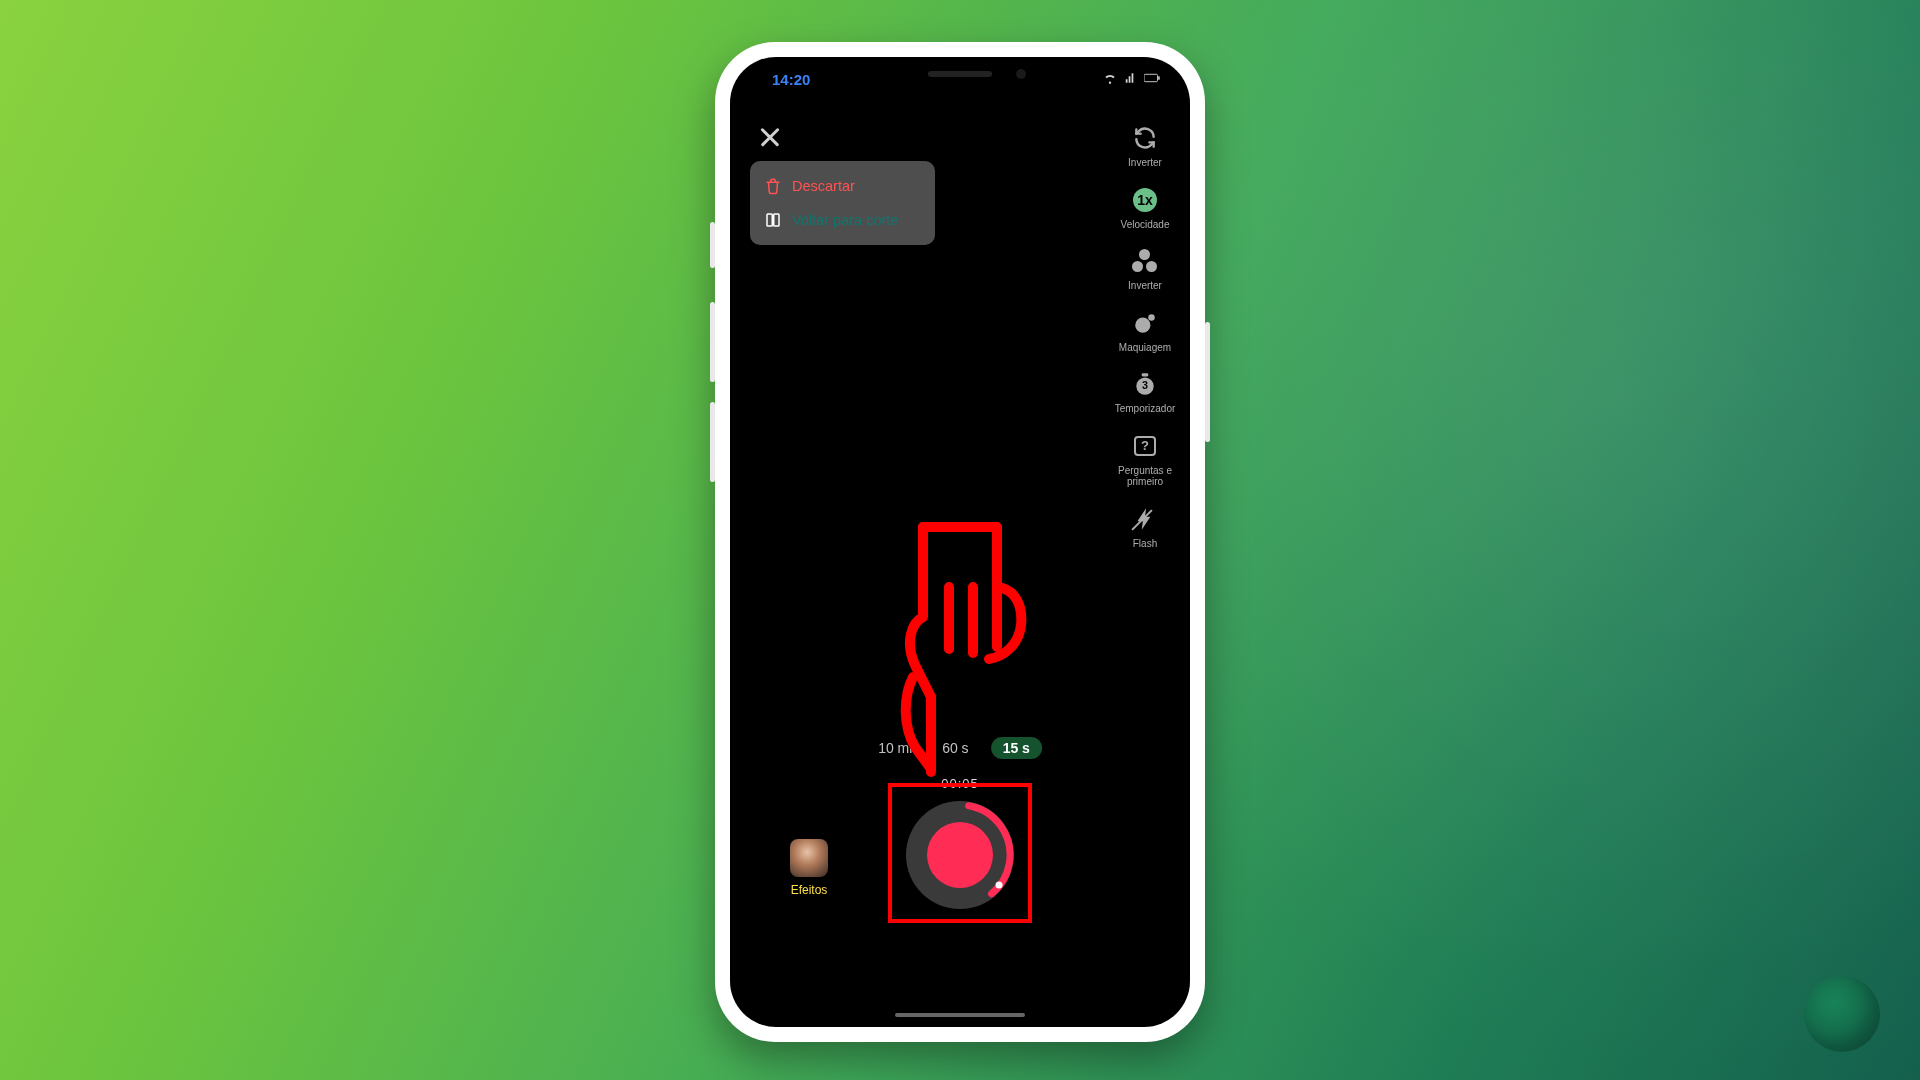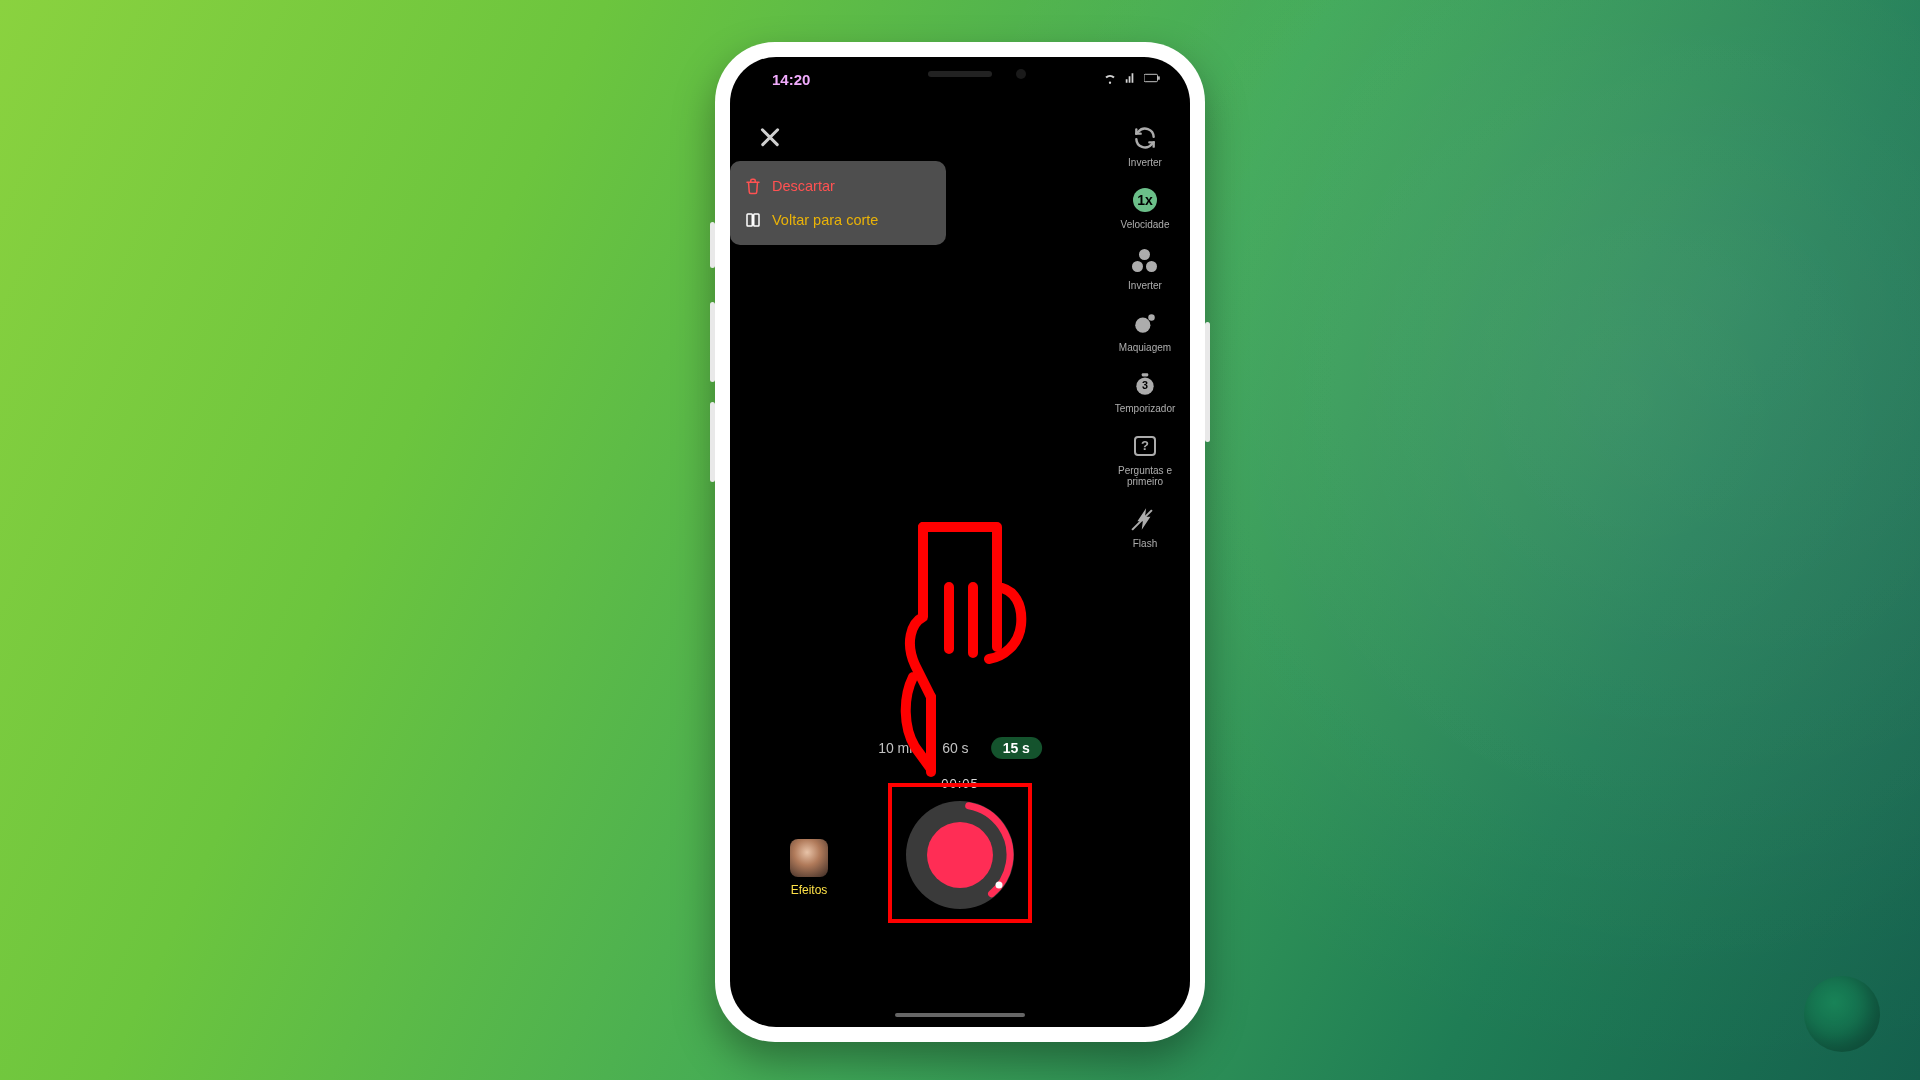--- a/index.html
+++ b/index.html
@@ -33,44 +33,44 @@
   position:absolute; left:15px; top:15px; right:15px; bottom:15px;
   background:#000; border-radius:46px; overflow:hidden; color:#fff;
 }
 .notch {
   position:absolute; top:0; left:50%; transform:translateX(-50%);
   width:200px; height:34px; background:#000; border-radius:0 0 20px 20px;
 }
 .notch .speaker { position:absolute; left:50%; top:14px; transform:translateX(-50%); width:64px; height:6px; background:#222; border-radius:3px; }
 .notch .cam { position:absolute; right:34px; top:12px; width:10px; height:10px; background:#1a1a1a; border-radius:50%; }
 
-.statusbar { position:absolute; top:0; left:0; right:0; height:40px; font-size:15px; font-weight:600; color:#f0abfc; }
+.statusbar { position:absolute; top:0; left:0; right:0; height:40px; font-size:15px; font-weight:600; color:#3b82f6; }
 .statusbar .time { position:absolute; left:42px; top:14px; }
 .statusbar .iconset { position:absolute; right:30px; top:14px; display:flex; gap:5px; align-items:center; }
 .statusbar svg { width:16px; height:14px; fill:#d4d4d4; }
 
 
 .close-x { position:absolute; left:26px; top:66px; width:28px; height:28px; cursor:pointer; }
 .close-x::before, .close-x::after {
   content:""; position:absolute; left:50%; top:50%; width:24px; height:2.5px; background:#cfcfcf; border-radius:2px;
 }
 .close-x::before { transform:translate(-50%,-50%) rotate(45deg); }
 .close-x::after  { transform:translate(-50%,-50%) rotate(-45deg); }
 
 
 .popup {
-  position:absolute; left:0; top:104px; width:216px;
+  position:absolute; left:20px; top:104px; width:185px;
   background:rgba(120,120,120,.65); border-radius:10px; backdrop-filter:blur(6px);
   padding:8px 4px; font-size:14.5px;
 }
 .popup .row { display:flex; align-items:center; gap:10px; padding:8px 10px; cursor:pointer; }
 .popup .row .ic { width:18px; height:18px; display:flex; align-items:center; justify-content:center; }
 .popup .row.discard { color:#ff5252; }
 .popup .row.discard .ic svg { stroke:#ff5252; }
-.popup .row.back { color:#eab308;text-align:center; }
+.popup .row.back { color:#0f766e;text-align:center; }
 .popup .row.back .ic svg { stroke:#fff; }
 
 
 .tools { position:absolute; right:6px; top:66px; width:78px; display:flex; flex-direction:column; gap:16px; }
 .tool { display:flex; flex-direction:column; align-items:center; gap:4px; cursor:pointer; opacity:.8; }
 .tool .ic { width:30px; height:30px; display:flex; align-items:center; justify-content:center; }
 .tool .ic svg { width:26px; height:26px; }
 .tool .lbl { font-size:10px; text-align:center; color:#d8d8d8; line-height:1.15; max-width:76px; }
 
 .dots3 { position:relative; width:26px; height:24px; }

